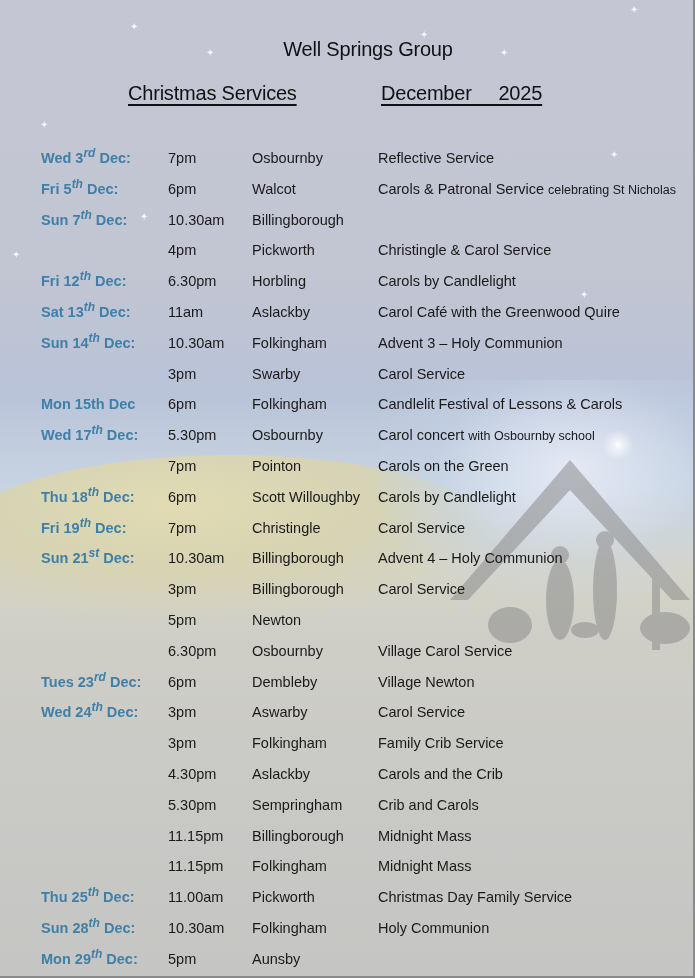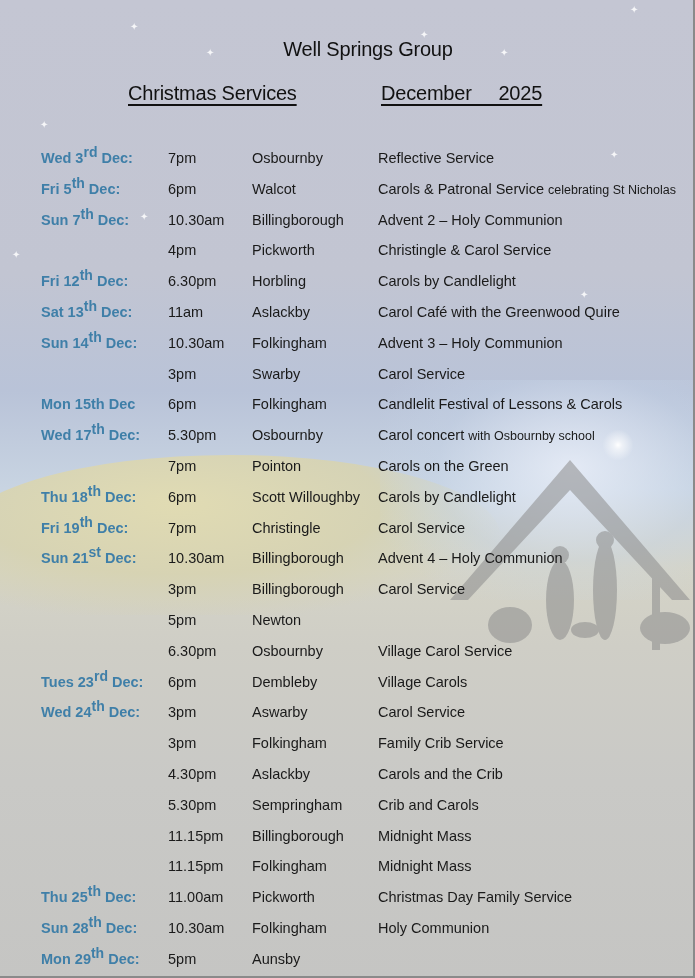--- a/index.html
+++ b/index.html
@@ -38,21 +38,21 @@
     position: absolute; top: 82px; font-size: 20px; color: #111;
     text-decoration: underline; text-underline-offset: 4px; letter-spacing: -0.2px;
   }
   .sub-left { left: 128px; }
   .sub-right { left: 381px; white-space: pre; }
 
   .rows { position: absolute; left: 0; top: 146px; width: 695px; }
   .row { position: relative; height: 30.8px; font-size: 14.5px; color: #1a1a1a; white-space: nowrap; }
   .row span { position: absolute; top: 4px; }
   .date { left: 41px; color: #3f7fa8; font-weight: bold; }
-  .date sup { font-size: 14px; vertical-align: 6px; line-height: 0; }
+  .date sup { font-size: 12px; vertical-align: 6px; line-height: 0; font-style: italic; }
   .time { left: 168px; }
   .place { left: 252px; }
   .service { left: 378px; }
   .note { font-size: 12.5px; }
 </style>
 </head>
 <body>
 
 <div class="bg-layer">
   <div class="hill"></div>
@@ -98,21 +98,20 @@
       <div class="row">
     <span class="date"><span class="d" style="position:static">Fri 5</span><sup>th</sup><span class="t" style="position:static"> Dec:</span></span>
     <span class="time">6pm</span>
     <span class="place">Walcot</span>
     <span class="service"><span class="s" style="position:static">Carols &amp; Patronal Service </span><span class="note" style="position:static">celebrating St Nicholas</span></span>
   </div>
       <div class="row">
     <span class="date"><span class="d" style="position:static">Sun 7</span><sup>th</sup><span class="t" style="position:static"> Dec:</span></span>
     <span class="time">10.30am</span>
     <span class="place">Billingborough</span>
-    <span class="service"><span class="s" style="position:static">Advent 2 – Holy Communion</span><span class="note" style="position:static"></span></span>
   </div>
       <div class="row">
     <span class="date"><span class="d" style="position:static"></span><sup></sup><span class="t" style="position:static"></span></span>
     <span class="time">4pm</span>
     <span class="place">Pickworth</span>
     <span class="service"><span class="s" style="position:static">Christingle &amp; Carol Service</span><span class="note" style="position:static"></span></span>
   </div>
       <div class="row">
     <span class="date"><span class="d" style="position:static">Fri 12</span><sup>th</sup><span class="t" style="position:static"> Dec:</span></span>
     <span class="time">6.30pm</span>
@@ -187,21 +186,21 @@
       <div class="row">
     <span class="date"><span class="d" style="position:static"></span><sup></sup><span class="t" style="position:static"></span></span>
     <span class="time">6.30pm</span>
     <span class="place">Osbournby</span>
     <span class="service"><span class="s" style="position:static">Village Carol Service</span><span class="note" style="position:static"></span></span>
   </div>
       <div class="row">
     <span class="date"><span class="d" style="position:static">Tues 23</span><sup>rd</sup><span class="t" style="position:static"> Dec:</span></span>
     <span class="time">6pm</span>
     <span class="place">Dembleby</span>
-    <span class="service"><span class="s" style="position:static">Village Carols</span><span class="note" style="position:static"></span></span>
+    <span class="service"><span class="s" style="position:static">Village Newton</span><span class="note" style="position:static"></span></span>
   </div>
       <div class="row">
     <span class="date"><span class="d" style="position:static">Wed 24</span><sup>th</sup><span class="t" style="position:static"> Dec:</span></span>
     <span class="time">3pm</span>
     <span class="place">Aswarby</span>
     <span class="service"><span class="s" style="position:static">Carol Service</span><span class="note" style="position:static"></span></span>
   </div>
       <div class="row">
     <span class="date"><span class="d" style="position:static"></span><sup></sup><span class="t" style="position:static"></span></span>
     <span class="time">3pm</span>

